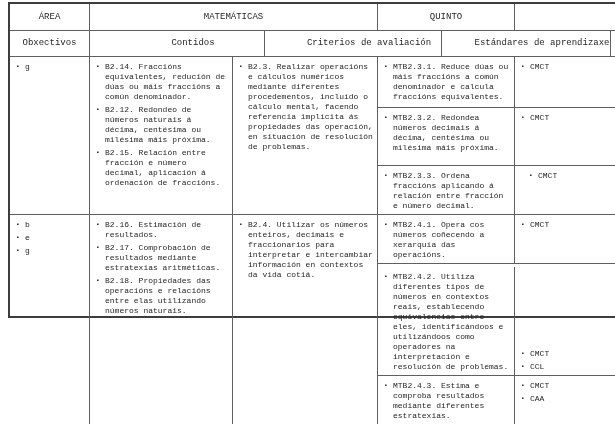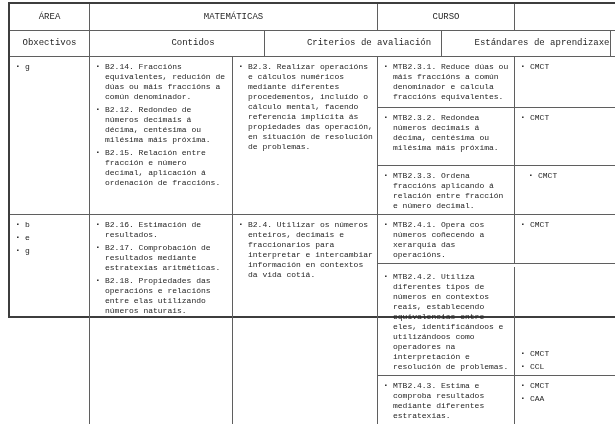--- a/index.html
+++ b/index.html
@@ -50,21 +50,21 @@
   .litx{flex:1 1 auto;}
 </style>
 </head>
 <body>
 
 <div class="tbl">
 
   <div class="row r1 hline">
     <div class="hcell c1 vline">ÁREA</div>
     <div class="hcell c23 vline">MATEMÁTICAS</div>
-    <div class="hcell c4 vline">CURSO</div>
+    <div class="hcell c4 vline">QUINTO</div>
   </div>
 
   <div class="row r2 hline">
     <div class="hcell c1 vline">Obxectivos</div>
     <div class="hcell c2 vline">Contidos</div>
     <div class="hcell c3 vline">Criterios de avaliación</div>
     <div class="hcell c4 vline">Estándares de aprendizaxe</div>
     <div class="hcell c5">Competencias clave</div>
   </div>
 
@@ -75,21 +75,21 @@
         <span class="litx">g</span>
       </div>
     </div>
     <div class="bodycell c2 vline">
       <div class="li">
         <span class="blt">▪</span>
         <span class="litx">B2.14. Fraccións equivalentes, redución de dúas ou máis fraccións a común denominador.</span>
       </div>
       <div class="li">
         <span class="blt">▪</span>
-        <span class="litx">B2.12. Redondeo de números decimais á décima, centésima ou milésima máis próxima.</span>
+        <span class="litx">B2.12. Redondeo de números naturais á décima, centésima ou milésima máis próxima.</span>
       </div>
       <div class="li">
         <span class="blt">▪</span>
         <span class="litx">B2.15. Relación entre fracción e número decimal, aplicación á ordenación de fraccións.</span>
       </div>
     </div>
     <div class="bodycell c3 vline">
       <div class="li">
         <span class="blt">▪</span>
         <span class="litx">B2.3. Realizar operacións e cálculos numéricos mediante diferentes procedementos, incluído o cálculo mental, facendo referencia implícita ás propiedades das operación, en situación de resolución de problemas.</span>

